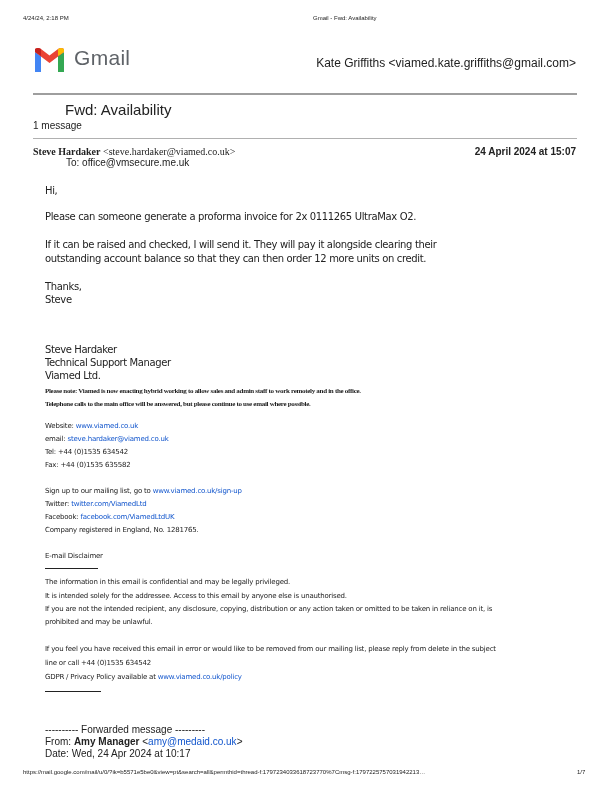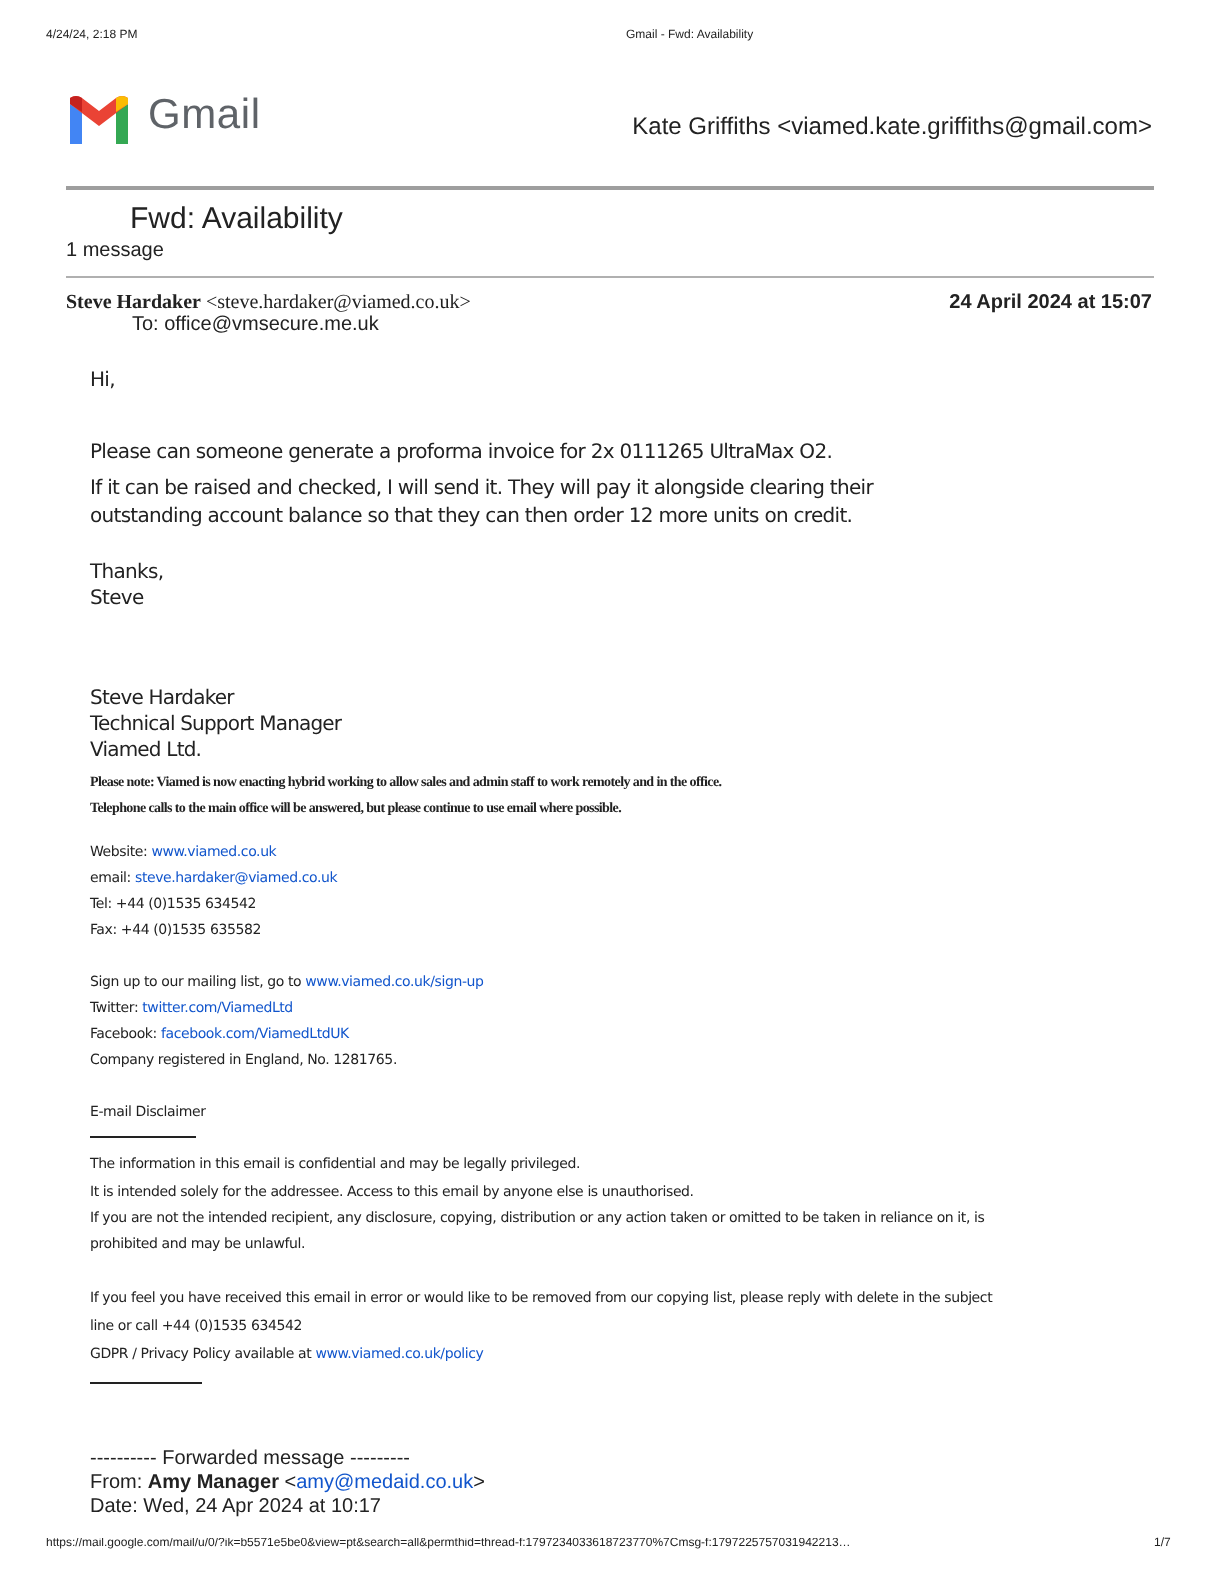--- a/index.html
+++ b/index.html
@@ -52,21 +52,21 @@
 <div class="abs rule-thick"></div>
 <div class="abs subject">Fwd: Availability</div>
 <div class="abs count">1 message</div>
 <div class="abs rule-thin"></div>
 
 <div class="abs sender"><b>Steve Hardaker</b> <span>&lt;steve.hardaker@viamed.co.uk&gt;</span></div>
 <div class="abs date">24 April 2024 at 15:07</div>
 <div class="abs to">To: office@vmsecure.me.uk</div>
 
 <div class="abs body" style="top:184px">Hi,</div>
-<div class="abs body" style="top:220px">Please can someone generate a proforma invoice for 2x 0111265 UltraMax O2.</div>
+<div class="abs body" style="top:210px">Please can someone generate a proforma invoice for 2x 0111265 UltraMax O2.</div>
 <div class="abs body" style="top:238px">If it can be raised and checked, I will send it. They will pay it alongside clearing their</div>
 <div class="abs body" style="top:252px">outstanding account balance so that they can then order 12 more units on credit.</div>
 <div class="abs body" style="top:280px">Thanks,</div>
 <div class="abs body" style="top:293px">Steve</div>
 
 <div class="abs sig" style="top:344px">Steve Hardaker</div>
 <div class="abs sig" style="top:357px">Technical Support Manager</div>
 <div class="abs sig" style="top:370px">Viamed Ltd.</div>
 <div class="abs note" style="top:385px">Please note:  Viamed is now enacting hybrid working to allow sales and admin staff to work remotely and in the office.</div>
 <div class="abs note" style="top:398px">Telephone calls to the main office will be answered, but please continue to use email where possible.</div>
@@ -81,21 +81,21 @@
 <div class="abs small" style="top:511px"><span>Facebook: </span><a>facebook.com/ViamedLtdUK</a></div>
 <div class="abs small" style="top:524px">Company registered in England, No. 1281765.</div>
 
 <div class="abs small" style="top:550px">E-mail Disclaimer</div>
 <div class="abs hr-short" style="top:568px; width:53px"></div>
 
 <div class="abs small" style="top:576px">The information in this email is confidential and may be legally privileged.</div>
 <div class="abs small" style="top:590px">It is intended solely for the addressee. Access to this email by anyone else is unauthorised.</div>
 <div class="abs small" style="top:603px">If you are not the intended recipient, any disclosure, copying, distribution or any action taken or omitted to be taken in reliance on it, is</div>
 <div class="abs small" style="top:616px">prohibited and may be unlawful.</div>
-<div class="abs small" style="top:643px">If you feel you have received this email in error or would like to be removed from our copying list, please reply with delete in the subject</div>
+<div class="abs small" style="top:643px">If you feel you have received this email in error or would like to be removed from our mailing list, please reply from delete in the subject</div>
 <div class="abs small" style="top:657px">line or call +44 (0)1535 634542</div>
 <div class="abs small" style="top:671px"><span>GDPR / Privacy Policy available at </span><a>www.viamed.co.uk/policy</a></div>
 <div class="abs hr-short" style="top:691px; width:56px"></div>
 
 <div class="abs fwd" style="top:724px">---------- Forwarded message ---------</div>
 <div class="abs fwd" style="top:736px"><span>From: </span><b>Amy Manager</b> &lt;<a>amy@medaid.co.uk</a>&gt;</div>
 <div class="abs fwd" style="top:748px">Date: Wed, 24 Apr 2024 at 10:17</div>
 
 <div class="abs footer-url">https://mail.google.com/mail/u/0/?ik=b5571e5be0&amp;view=pt&amp;search=all&amp;permthid=thread-f:1797234033618723770%7Cmsg-f:1797225757031942213…</div>
 <div class="abs page-num">1/7</div>

